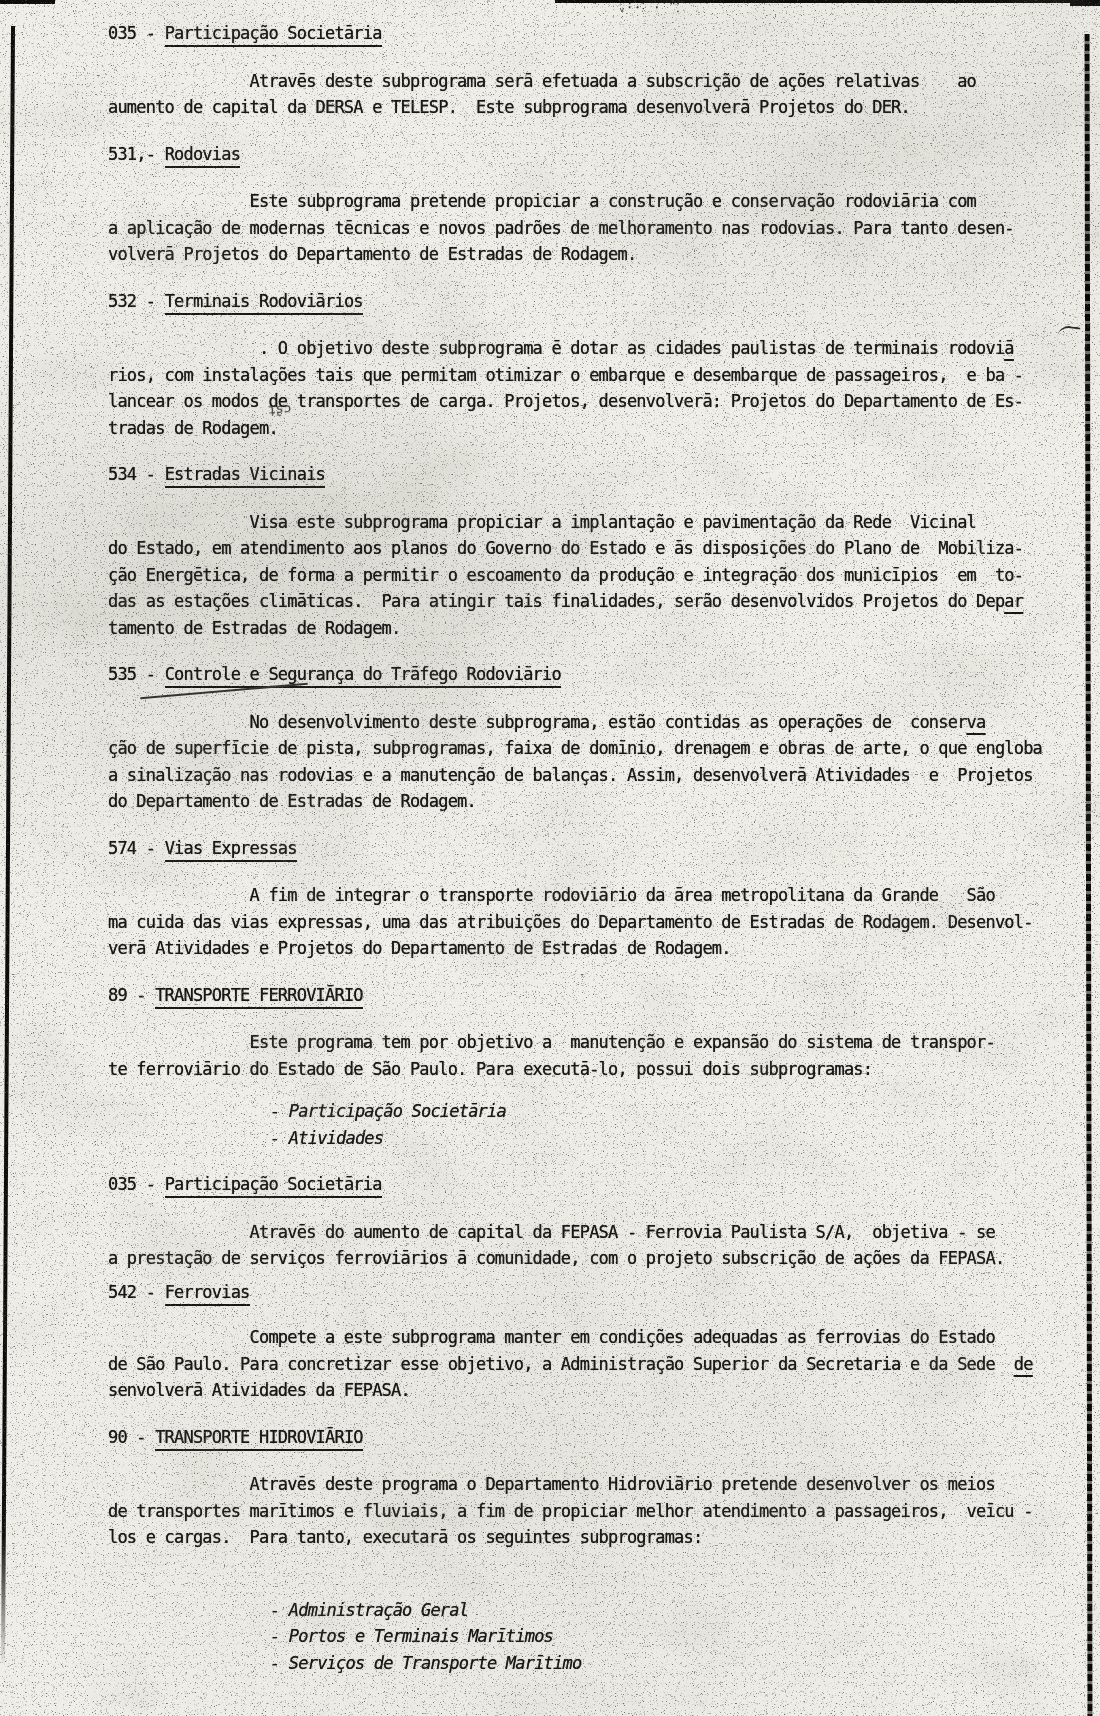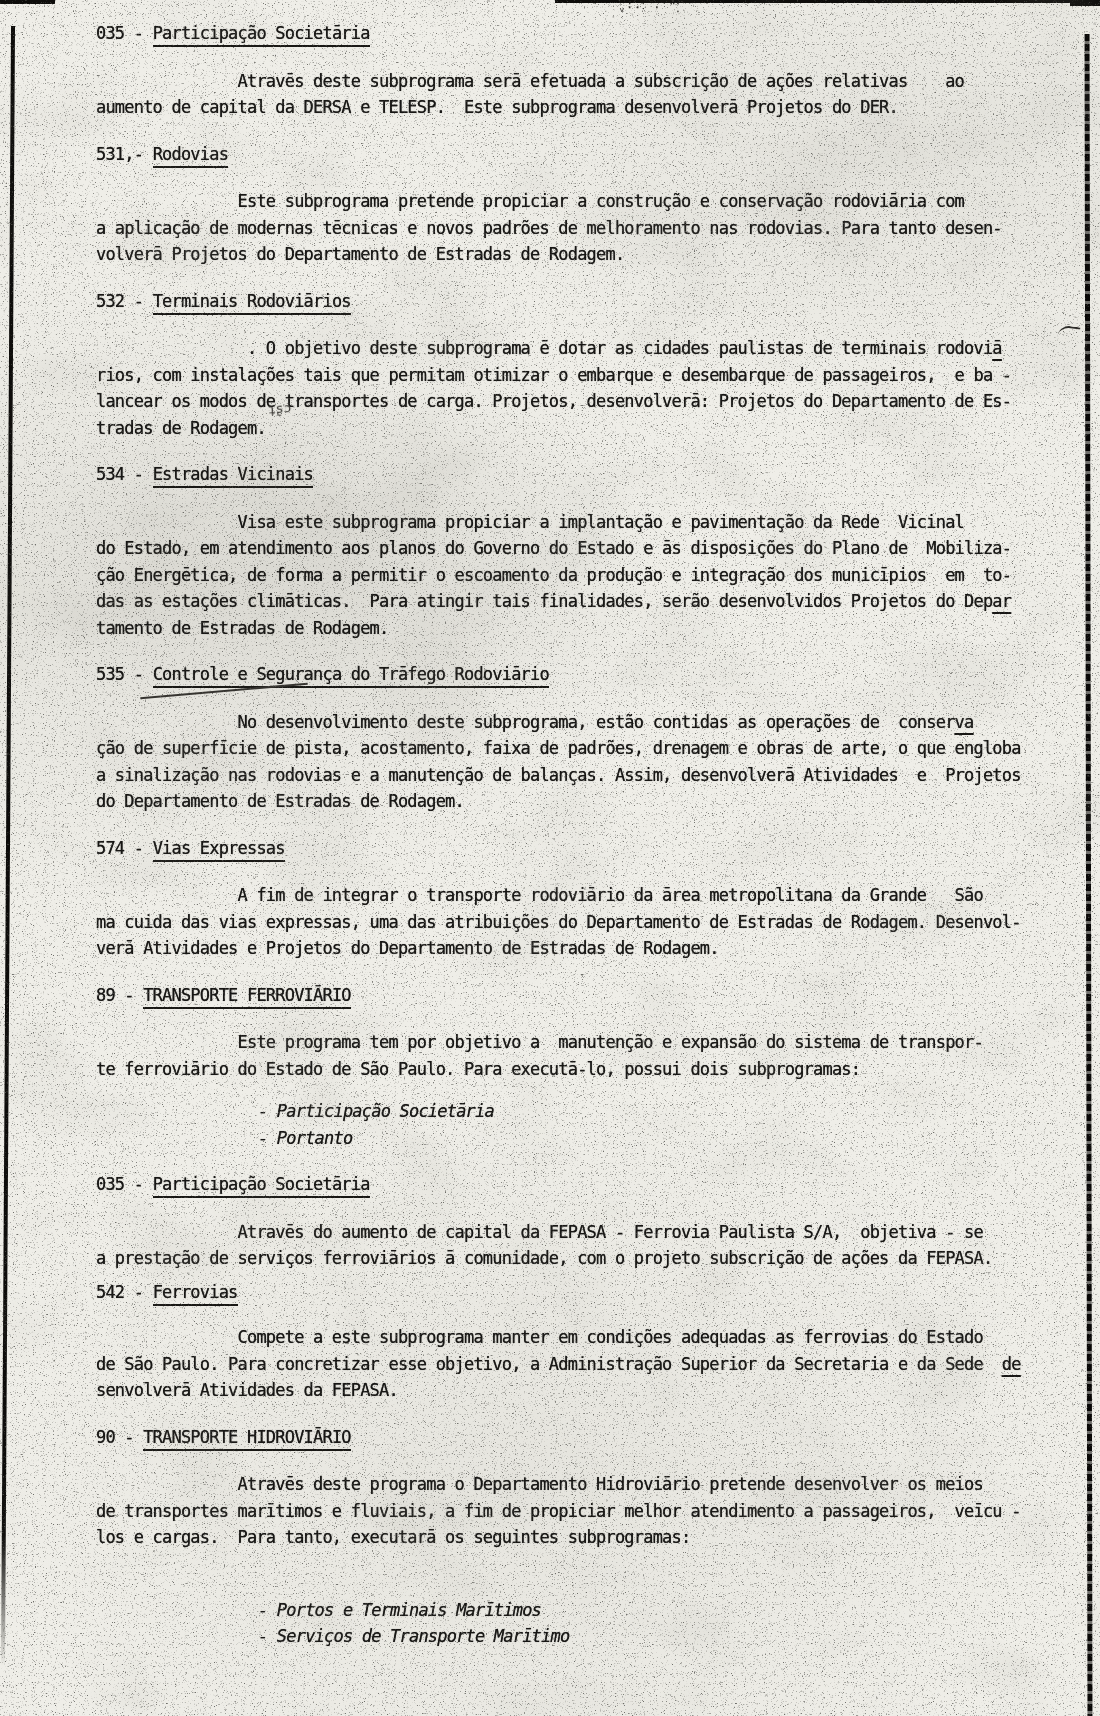--- a/index.html
+++ b/index.html
@@ -9,21 +9,21 @@
     background:
       radial-gradient(ellipse 900px 520px at 14% 34%, rgba(116,114,104,0.10), transparent 62%),
       radial-gradient(ellipse 760px 420px at 82% 9%,  rgba(116,114,104,0.09), transparent 60%),
       radial-gradient(ellipse 860px 620px at 48% 86%, rgba(120,117,106,0.08), transparent 62%),
       radial-gradient(ellipse 500px 300px at 30% 33%, rgba(110,108,98,0.10), transparent 65%),
       #efeee8;
     font-family:"DejaVu Sans Mono", monospace;
     color:#171614;
   }
   .content{
-    position:absolute;left:96px;top:20px;width:935px;z-index:1;
+    position:absolute;left:108px;top:20px;width:935px;z-index:1;
     font-size:17px;letter-spacing:-0.8px;
     text-shadow:0 0 0.7px rgba(12,12,10,0.85);
   }
   .line{white-space:pre;line-height:26.5px;height:26.5px;}
   .bh{white-space:pre;line-height:26.5px;margin:20px 0 21px;}
   .bh:first-child{margin-top:0;}
   .bh.tight{margin-top:7px;margin-bottom:19px;}
   .bh .title{border-bottom:2.5px solid #181714;padding-bottom:2px;}
   .bp{margin:0;}
   .blist{margin:16px 0 0;padding-left:162px;font-style:italic;}
@@ -65,57 +65,58 @@
       <div class="bp">
         <div class="line">               Visa este subprograma propiciar a implantação e pavimentação da Rede  Vicinal</div>
         <div class="line">do Estado, em atendimento aos planos do Governo do Estado e ās disposições do Plano de  Mobiliza-</div>
         <div class="line">ção Energētica, de forma a permitir o escoamento da produção e integração dos municīpios  em  to-</div>
         <div class="line"><span>das as estações climāticas.  Para atingir tais finalidades, serão desenvolvidos Projetos do Dep</span><span class="u">ar</span></div>
         <div class="line">tamento de Estradas de Rodagem.</div>
       </div>
       <div class="bh"><span>535</span><span> - </span><span class="title">Controle e Segurança do Trāfego Rodoviārio</span></div>
       <div class="bp">
         <div class="line"><span>               No desenvolvimento deste subprograma, estão contidas as operações de  conser</span><span class="u">va</span></div>
-        <div class="line">ção de superfīcie de pista, acostamento, faixa de padrões, drenagem e obras de arte, o que engloba</div>
+        <div class="line">ção de superfīcie de pista, subprogramas, faixa de domīnio, drenagem e obras de arte, o que engloba</div>
         <div class="line">a sinalização nas rodovias e a manutenção de balanças. Assim, desenvolverā Atividades  e  Projetos</div>
         <div class="line">do Departamento de Estradas de Rodagem.</div>
       </div>
       <div class="bh"><span>574</span><span> - </span><span class="title">Vias Expressas</span></div>
       <div class="bp">
         <div class="line">               A fim de integrar o transporte rodoviārio da ārea metropolitana da Grande   São</div>
         <div class="line">ma cuida das vias expressas, uma das atribuições do Departamento de Estradas de Rodagem. Desenvol-</div>
         <div class="line">verā Atividades e Projetos do Departamento de Estradas de Rodagem.</div>
       </div>
       <div class="bh"><span>89</span><span> - </span><span class="title">TRANSPORTE FERROVIĀRIO</span></div>
       <div class="bp">
         <div class="line">               Este programa tem por objetivo a  manutenção e expansão do sistema de transpor-</div>
         <div class="line">te ferroviārio do Estado de São Paulo. Para executā-lo, possui dois subprogramas:</div>
       </div>
       <div class="blist">
         <div class="line">- Participação Societāria</div>
-        <div class="line">- Portanto</div>
+        <div class="line">- Atividades</div>
       </div>
       <div class="bh"><span>035</span><span> - </span><span class="title">Participação Societāria</span></div>
       <div class="bp">
         <div class="line">               Atravēs do aumento de capital da FEPASA - Ferrovia Paulista S/A,  objetiva - se</div>
         <div class="line">a prestação de serviços ferroviārios ā comunidade, com o projeto subscrição de ações da FEPASA.</div>
       </div>
       <div class="bh tight"><span>542</span><span> - </span><span class="title">Ferrovias</span></div>
       <div class="bp">
         <div class="line">               Compete a este subprograma manter em condições adequadas as ferrovias do Estado</div>
         <div class="line"><span>de São Paulo. Para concretizar esse objetivo, a Administração Superior da Secretaria e da Sede  </span><span class="u">de</span></div>
         <div class="line">senvolverā Atividades da FEPASA.</div>
       </div>
       <div class="bh"><span>90</span><span> - </span><span class="title">TRANSPORTE HIDROVIĀRIO</span></div>
       <div class="bp">
         <div class="line">               Atravēs deste programa o Departamento Hidroviārio pretende desenvolver os meios</div>
         <div class="line">de transportes marītimos e fluviais, a fim de propiciar melhor atendimento a passageiros,  veīcu -</div>
         <div class="line">los e cargas.  Para tanto, executarā os seguintes subprogramas:</div>
       </div>
       <div class="blist gap-lg">
+        <div class="line">- Administração Geral</div>
         <div class="line">- Portos e Terminais Marītimos</div>
         <div class="line">- Serviços de Transporte Marītimo</div>
       </div>
     </div>
 
   <div class="arts">
       <div class="art fadeline" style="left: 6px; top: 26px; width: 4px; height: 1640px; transform: rotate(0.35deg);"></div>
       <div class="art dashed" style="left: 1086px; top: 34px; width: 5px; height: 1682px; transform: rotate(-0.1deg);"></div>
       <div class="art " style="left: 555px; top: 0px; width: 545px; height: 3px;"></div>
       <div class="art " style="left: 0px; top: 0px; width: 55px; height: 4px;"></div>

